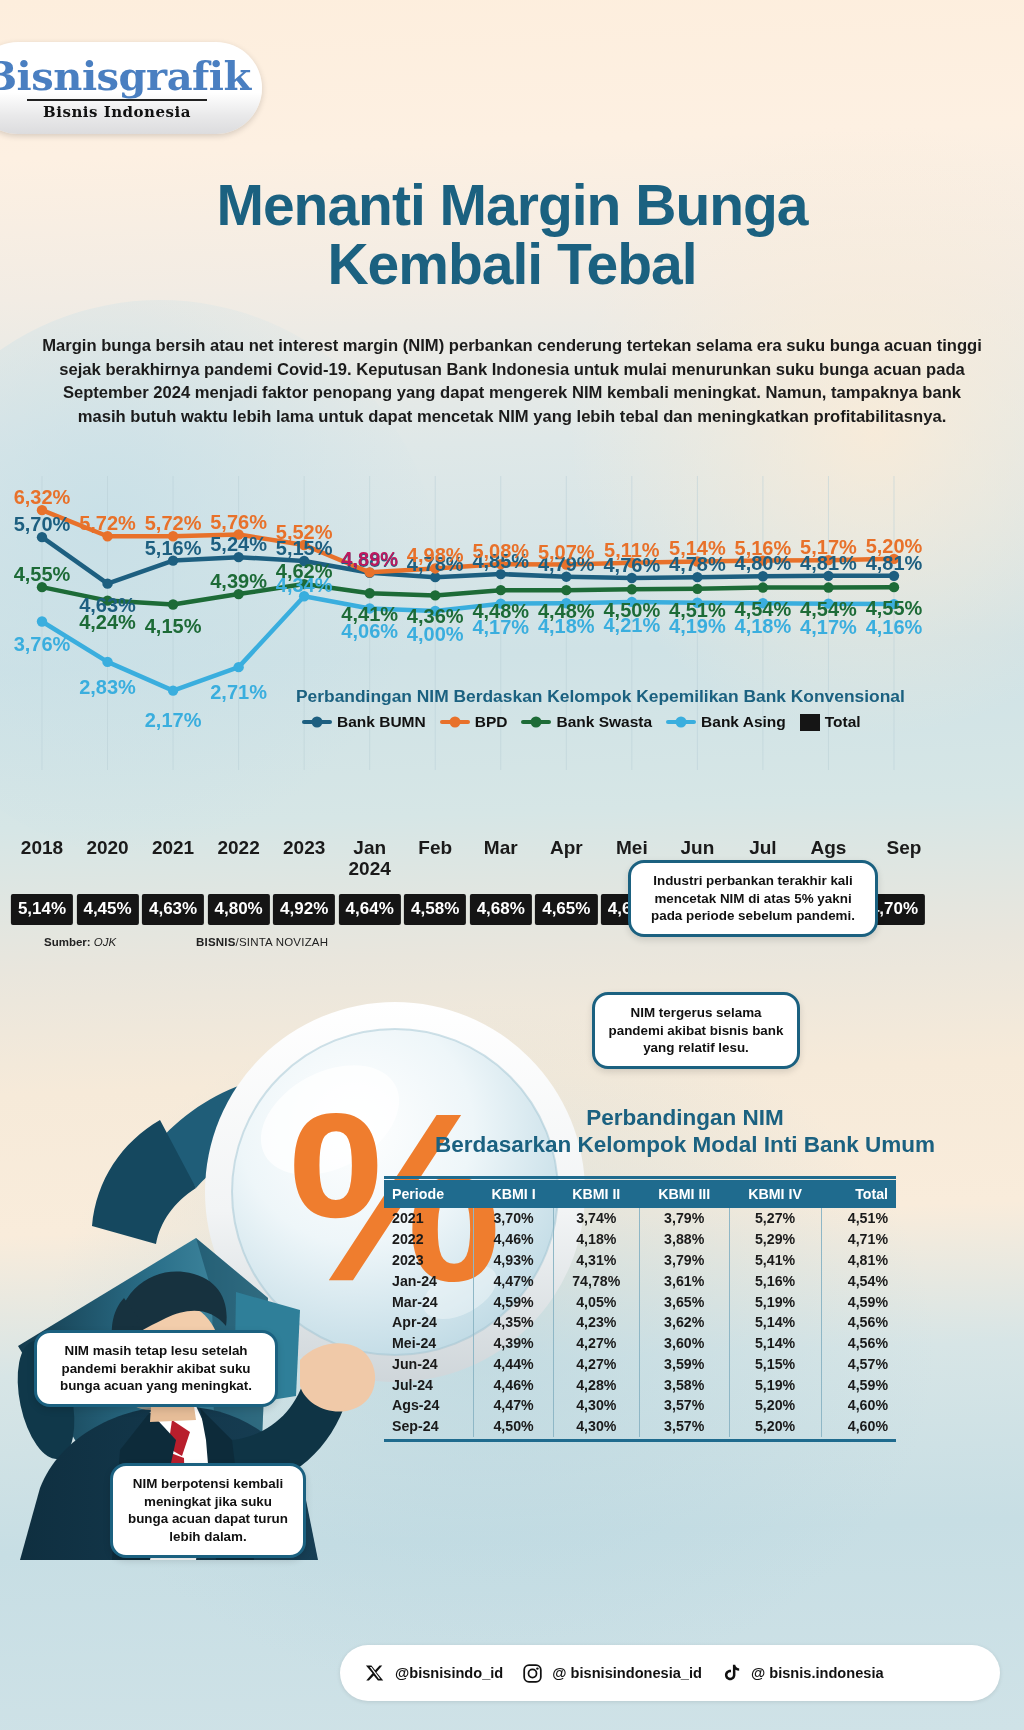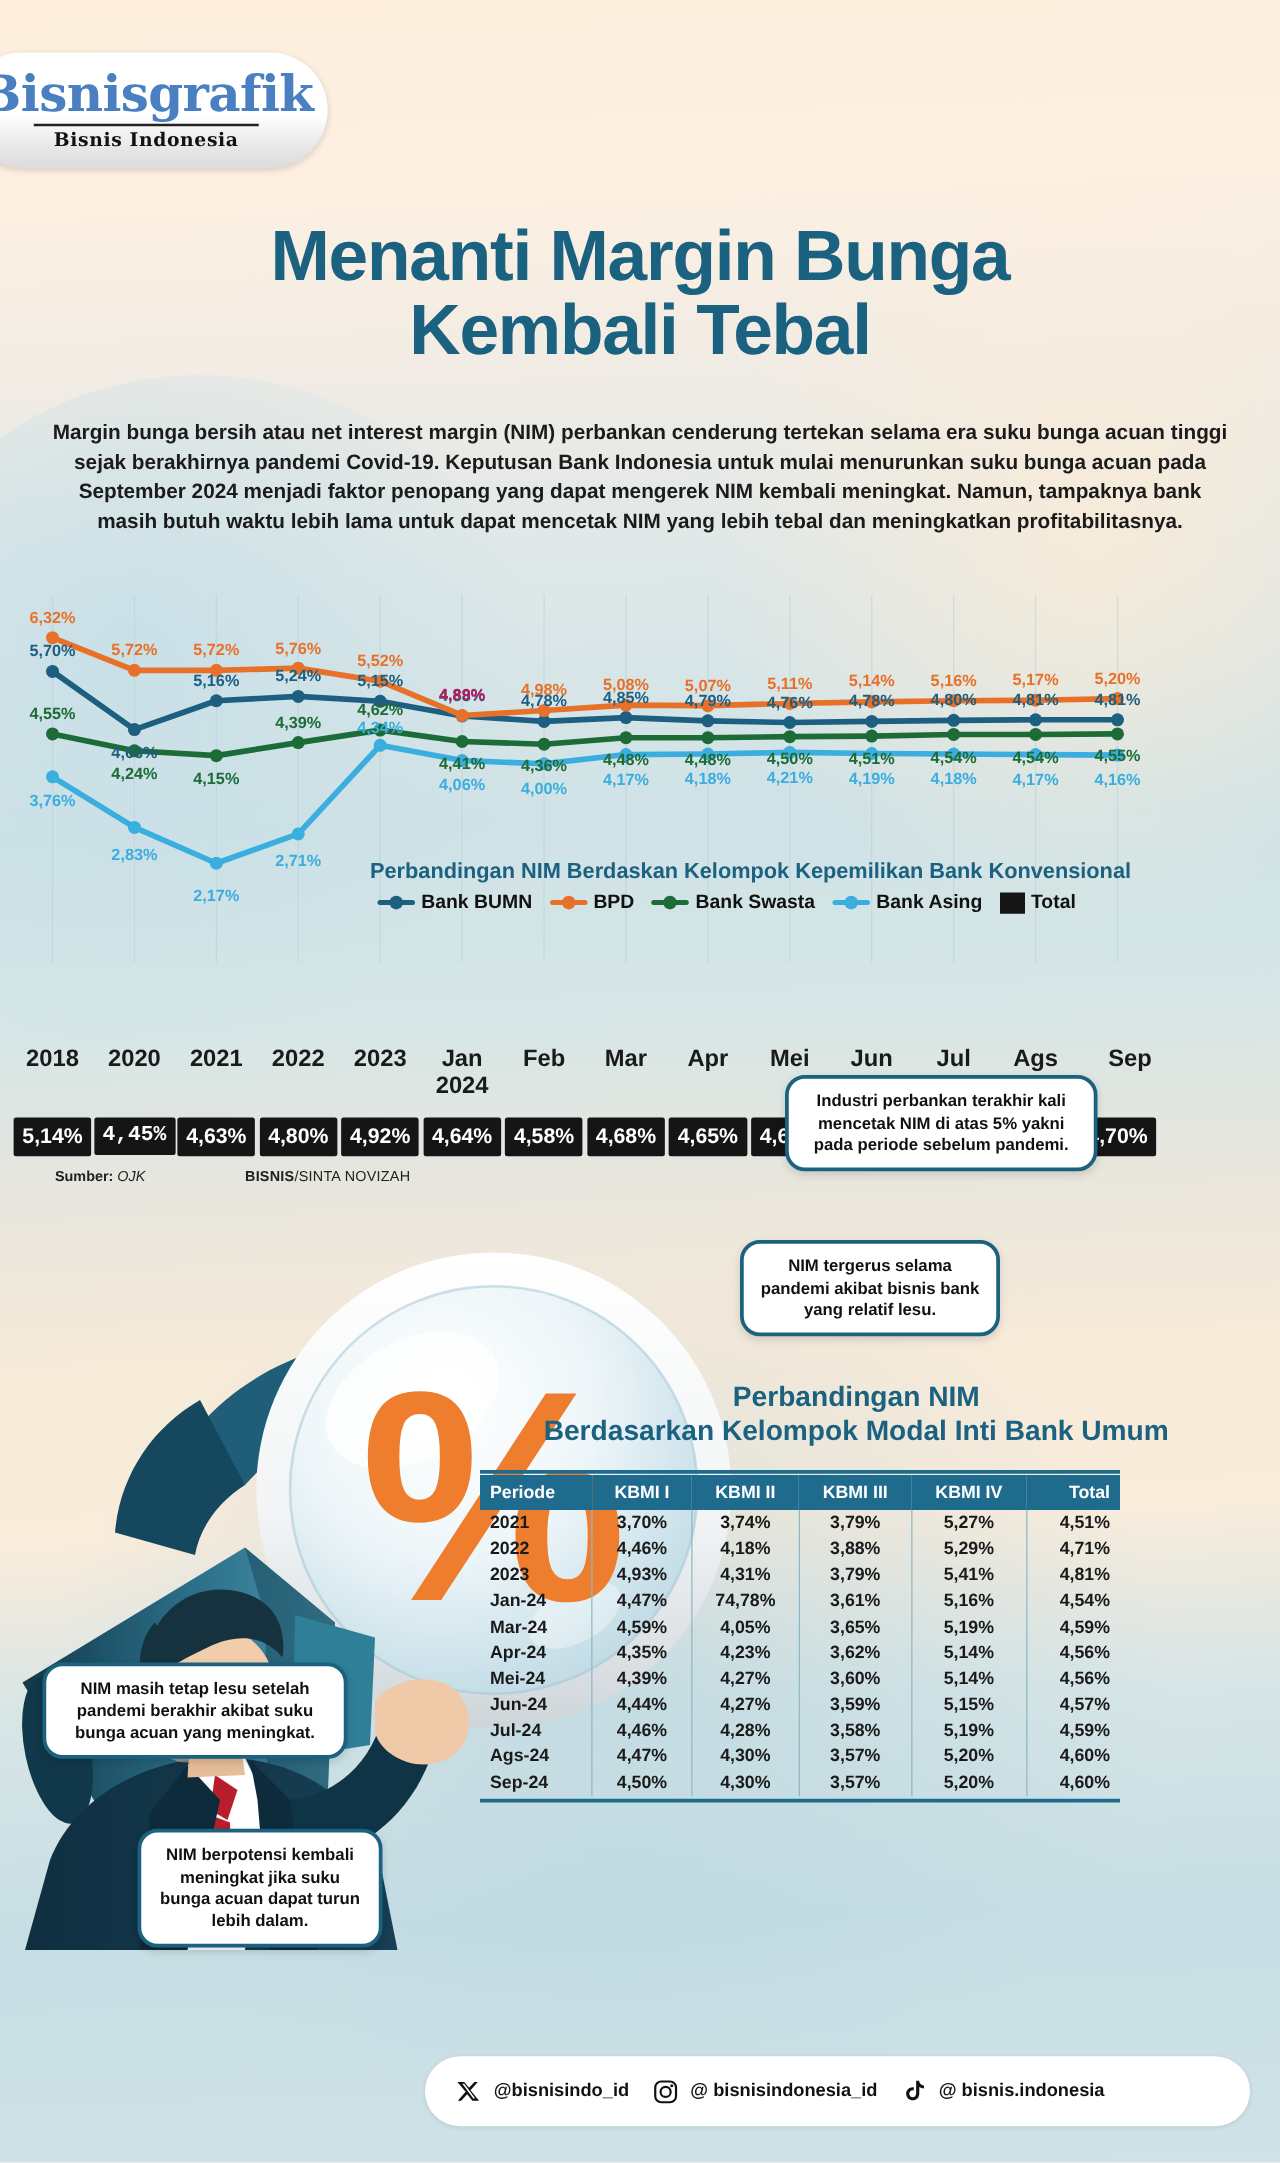--- a/index.html
+++ b/index.html
@@ -27,21 +27,21 @@
 
   
   .headline{position:absolute;left:0;right:0;top:176px;text-align:center;
     font-size:57px;line-height:1.04;font-weight:bold;color:#1b6180;letter-spacing:-1px;}
   .lede{position:absolute;left:38px;right:38px;top:334px;text-align:center;
     font-size:16.6px;line-height:1.42;font-weight:bold;color:#1b1b1b;}
 
   
   .chart{position:absolute;left:0;top:470px;width:1024px;height:320px;}
   .chart svg{position:absolute;left:0;top:0;}
-  .lbl{position:absolute;font-size:13px;font-weight:bold;white-space:nowrap;transform:translateX(-50%);}
+  .lbl{position:absolute;font-size:20px;font-weight:bold;white-space:nowrap;transform:translateX(-50%);}
 
   .axis{position:absolute;left:0;top:838px;width:948px;height:46px;}
   .axis .tick{position:absolute;transform:translateX(-50%);text-align:center;
     font-size:19px;font-weight:bold;color:#1a1a1a;line-height:1.08;}
 
   .totals{position:absolute;left:0;top:894px;width:1024px;height:36px;}
   .totals .chip{position:absolute;transform:translateX(-50%);background:#151515;color:#fff;
     font-size:17px;font-weight:bold;padding:5px 7px 6px;border-radius:2px;white-space:nowrap;}
 
   .legend{position:absolute;left:296px;top:686px;width:620px;}
@@ -312,21 +312,21 @@
     </div>
     <div class="tick" style="left: 828.462px;">
       <div>Ags</div>
     </div>
     <div class="tick" style="left: 904px;">
       <div>Sep</div>
     </div>
   </div>
 <div class="totals" id="total-chips">
     <div class="chip" style="left: 42px;">5,14%</div>
-    <div class="chip" style="left: 107.538px; font-family: Liberation Mono, monospace;">4,45%</div>
+    <div class="chip" style="left: 107.538px;">4,45%</div>
     <div class="chip" style="left: 173.077px;">4,63%</div>
     <div class="chip" style="left: 238.615px;">4,80%</div>
     <div class="chip" style="left: 304.154px;">4,92%</div>
     <div class="chip" style="left: 369.692px;">4,64%</div>
     <div class="chip" style="left: 435.231px;">4,58%</div>
     <div class="chip" style="left: 500.769px;">4,68%</div>
     <div class="chip" style="left: 566.308px;">4,65%</div>
     <div class="chip" style="left: 631.846px;">4,65%</div>
     <div class="chip" style="left: 697.385px;">4,66%</div>
     <div class="chip" style="left: 762.923px;">4,69%</div>

